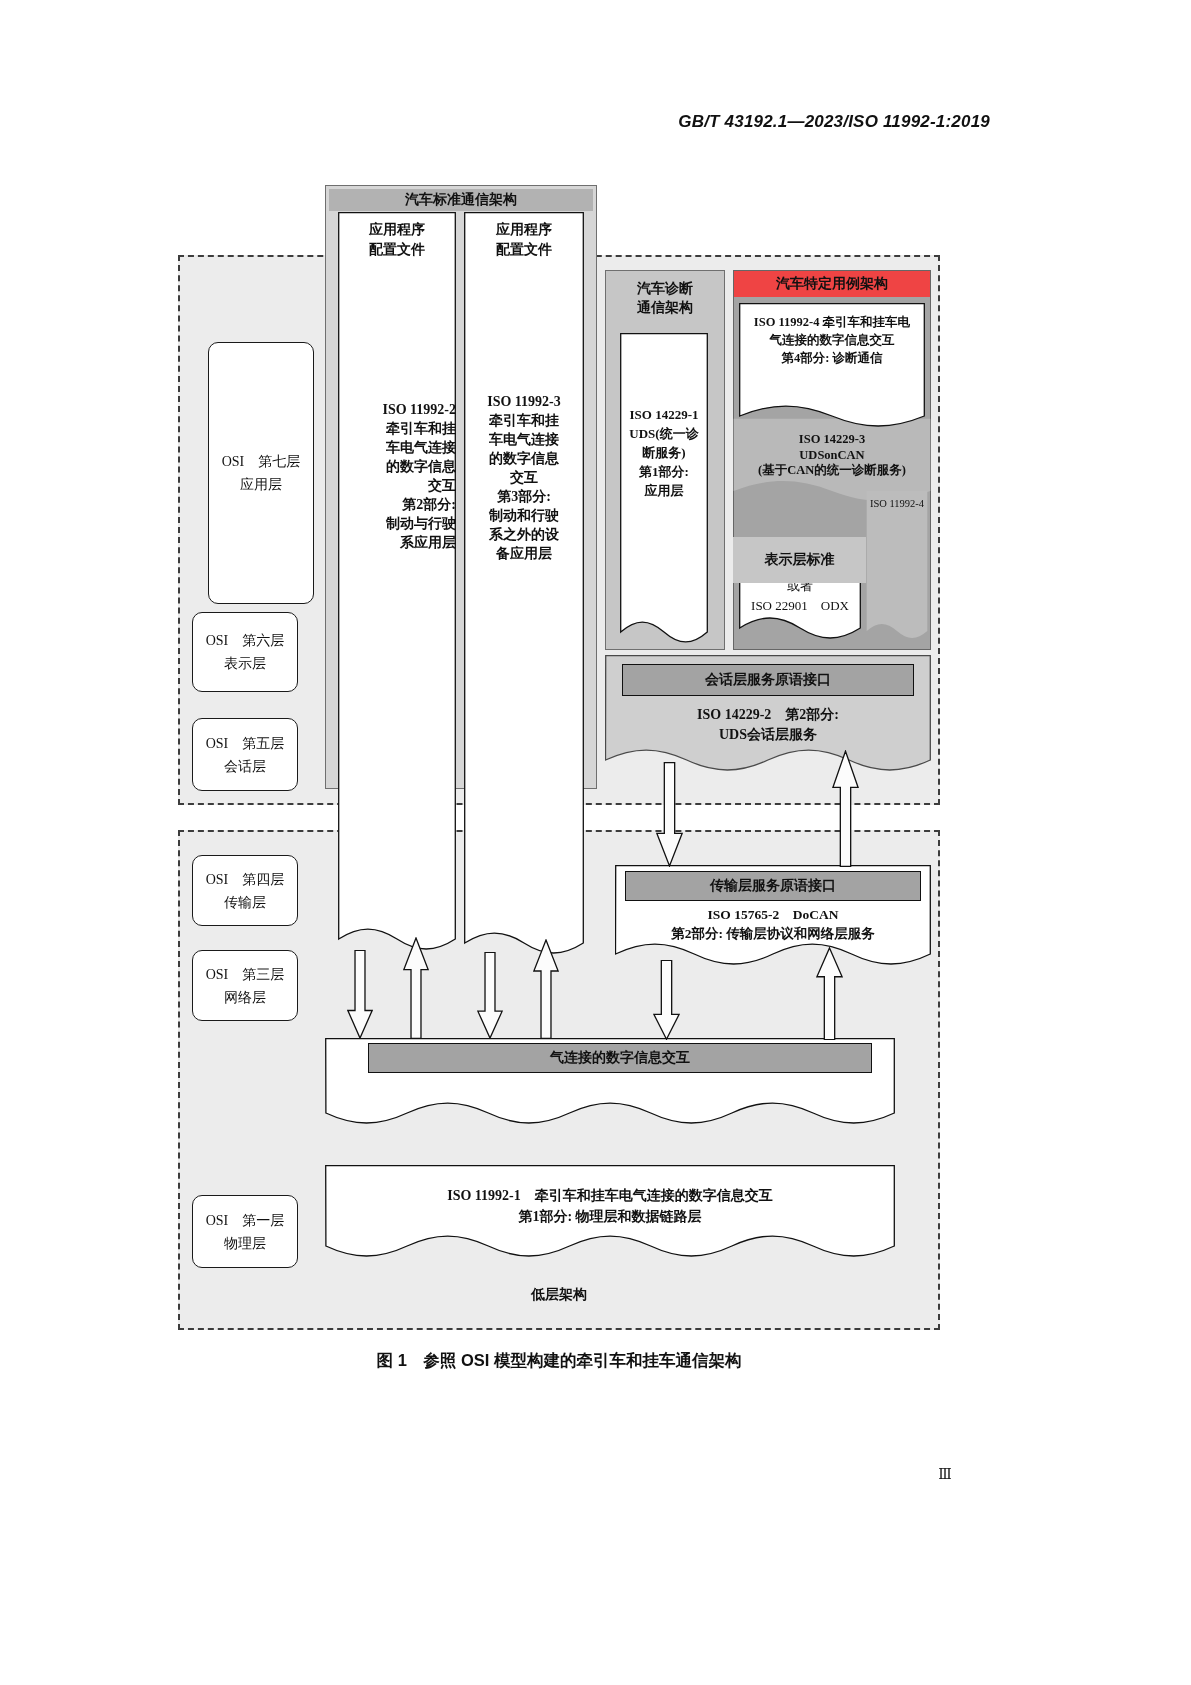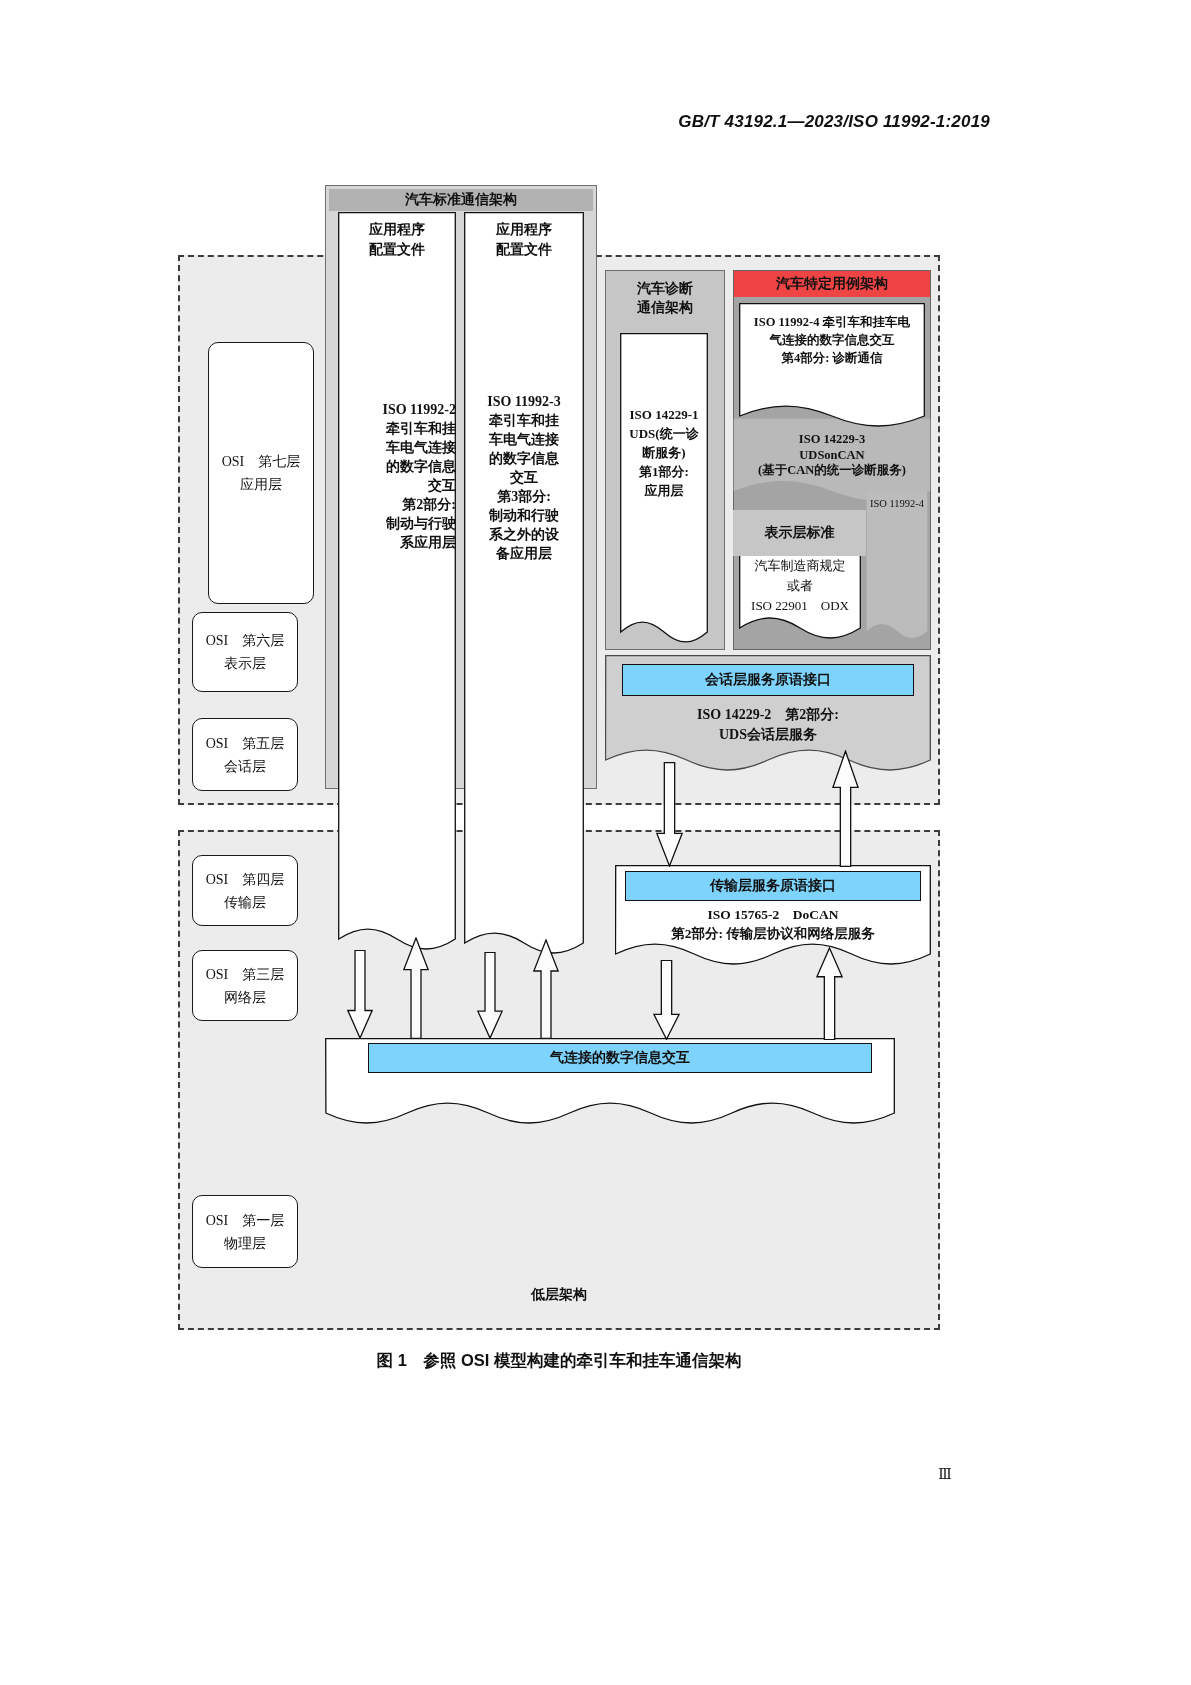--- a/index.html
+++ b/index.html
@@ -4,21 +4,21 @@
 <style>
   html,body{margin:0;padding:0;background:#9a9a9a;}
   .page{position:relative;width:1191px;height:1685px;background:#ffffff;margin:0 auto;overflow:hidden;
         font-family:"Liberation Serif","DejaVu Serif",serif;color:#111;}
   .abs{position:absolute;box-sizing:border-box;}
   .dashedbox{background:#ececec;border:2px dashed #3c3c3c;z-index:0;}
   .panel{z-index:1;}
   .wavy{z-index:2;}
   .wavy-svg{position:absolute;left:0;top:0;}
   .txt{position:absolute;left:0;right:0;text-align:center;white-space:pre-line;z-index:2;}
-  .bar{position:absolute;box-sizing:border-box;background:#7dd3fc;border:1.4px solid #111;
+  .bar{position:absolute;box-sizing:border-box;background:#a3a3a3;border:1.4px solid #111;
        display:flex;align-items:center;justify-content:center;font-weight:bold;font-size:14px;z-index:3;
        text-align:center;}
   .gbar{position:absolute;box-sizing:border-box;display:flex;align-items:center;justify-content:center;
         font-weight:bold;font-size:14px;z-index:3;text-align:center;}
   .osibox{background:#ffffff;border:1.4px solid #1a1a1a;border-radius:10px;display:flex;align-items:center;
           justify-content:center;text-align:center;white-space:pre-line;font-size:14px;line-height:23px;z-index:2;}
   .arrow{z-index:5;}
   .b{font-weight:bold;}
   .sans{font-family:"Liberation Sans","DejaVu Sans",sans-serif;}
 </style>
@@ -54,21 +54,21 @@
 (基于CAN的统一诊断服务)</div>
   </div>
 
   <div class="abs wavy" style="left:866px;top:490px;width:62px;height:152px;">
       <svg class="wavy-svg" width="62" height="152" viewBox="0 0 62 152">
         <path d="M0.7 0.7 L61.3 0.7 L61.3 141.0 c -10.6 9.4 -19.7 9.4 -30.3 0 c -10.6 -9.4 -19.7 -9.4 -30.3 0 Z" fill="#bcbcbc" stroke="none" stroke-width="1.3"></path>
       </svg>
     <div class="txt" style="top:8px;font-size:10.5px;">ISO 11992-4</div>
   </div>
 
-  <div class="gbar" style="left:733px;top:510px;width:133px;height:46px;background:#c6c6c6;">表示层标准</div>
+  <div class="gbar" style="left:733px;top:537px;width:133px;height:46px;background:#c6c6c6;">表示层标准</div>
 
   <div class="abs wavy" style="left:739px;top:549px;width:122px;height:92px;">
       <svg class="wavy-svg" width="122" height="92" viewBox="0 0 122 92">
         <path d="M0.7 0.7 L121.3 0.7 L121.3 79.0 c -21.1 13.3 -39.2 13.3 -60.3 0 c -21.1 -13.3 -39.2 -13.3 -60.3 0 Z" fill="#ffffff" stroke="#111111" stroke-width="1.3"></path>
       </svg>
     <div class="txt" style="top:7px;font-size:13px;line-height:20px;">汽车制造商规定
 或者
 ISO 22901　ODX</div>
   </div>
 
@@ -110,20 +110,27 @@
   </div>
   <div class="bar" style="left:625px;top:871px;width:296px;height:30px;">传输层服务原语接口</div>
 
   <div class="abs wavy" style="left:325px;top:1038px;width:570px;height:88px;">
       <svg class="wavy-svg" width="570" height="88" viewBox="0 0 570 88">
         <path d="M0.7 0.7 L569.3 0.7 L569.3 75.0 c -28.4 13.3 -52.8 13.3 -81.2 0 c -28.4 -13.3 -52.8 -13.3 -81.2 0 c -28.4 13.3 -52.8 13.3 -81.2 0 c -28.4 -13.3 -52.8 -13.3 -81.2 0 c -28.4 13.3 -52.8 13.3 -81.2 0 c -28.4 -13.3 -52.8 -13.3 -81.2 0 c -28.4 13.3 -52.8 13.3 -81.2 0 Z" fill="#ffffff" stroke="#111111" stroke-width="1.3"></path>
       </svg>
   </div>
   <div class="bar" style="left:368px;top:1043px;width:504px;height:30px;">气连接的数字信息交互</div>
 
+  <div class="abs wavy" style="left:325px;top:1165px;width:570px;height:94px;">
+      <svg class="wavy-svg" width="570" height="94" viewBox="0 0 570 94">
+        <path d="M0.7 0.7 L569.3 0.7 L569.3 81.0 c -28.4 13.3 -52.8 13.3 -81.2 0 c -28.4 -13.3 -52.8 -13.3 -81.2 0 c -28.4 13.3 -52.8 13.3 -81.2 0 c -28.4 -13.3 -52.8 -13.3 -81.2 0 c -28.4 13.3 -52.8 13.3 -81.2 0 c -28.4 -13.3 -52.8 -13.3 -81.2 0 c -28.4 13.3 -52.8 13.3 -81.2 0 Z" fill="#ffffff" stroke="#111111" stroke-width="1.3"></path>
+      </svg>
+    <div class="txt b" style="top:20px;font-size:14px;line-height:21px;">ISO 11992-1　牵引车和挂车电气连接的数字信息交互
+第1部分: 物理层和数据链路层</div>
+  </div>
 
   <div class="abs wavy" style="left:338px;top:212px;width:118px;height:740px;">
       <svg class="wavy-svg" width="118" height="740" viewBox="0 0 118 740">
         <path d="M0.7 0.7 L117.3 0.7 L117.3 727.0 c -20.4 13.3 -37.9 13.3 -58.3 0 c -20.4 -13.3 -37.9 -13.3 -58.3 0 Z" fill="#ffffff" stroke="#111111" stroke-width="1.3"></path>
       </svg>
     <div class="txt b" style="top:8px;font-size:14px;line-height:20px;">应用程序
 配置文件</div>
     <div class="txt b" style="top:188px;font-size:14px;line-height:19px;text-align:right;">ISO 11992-2
 牵引车和挂
 车电气连接

